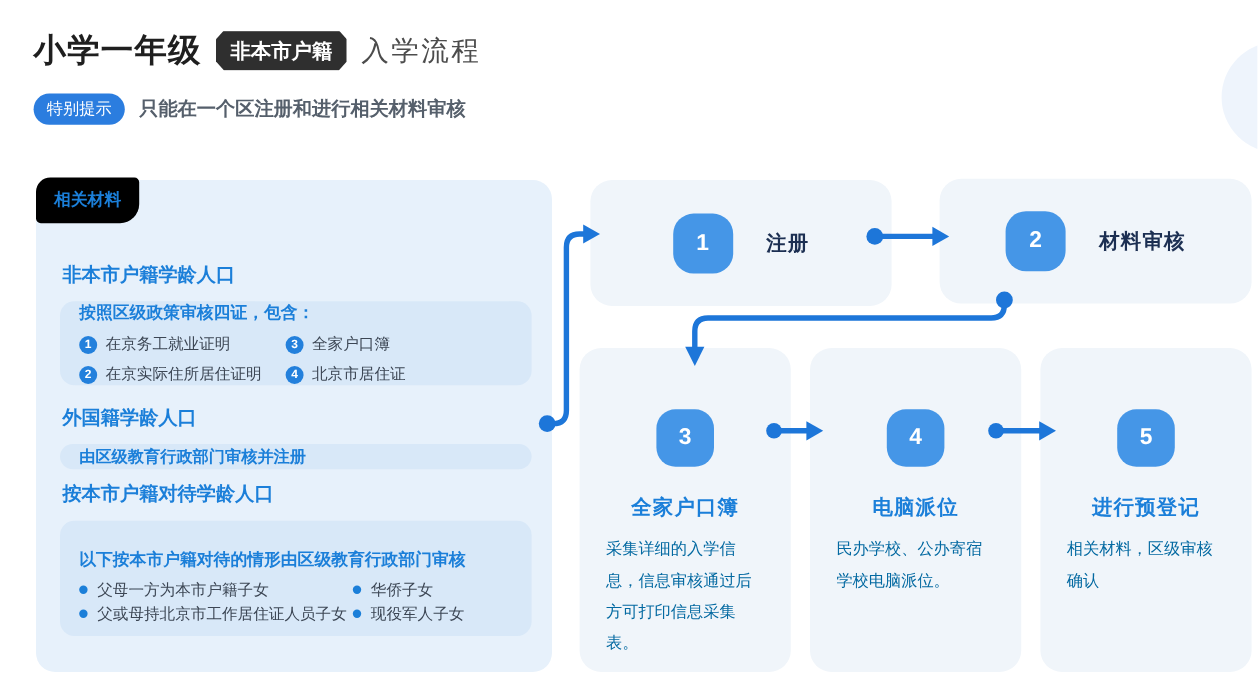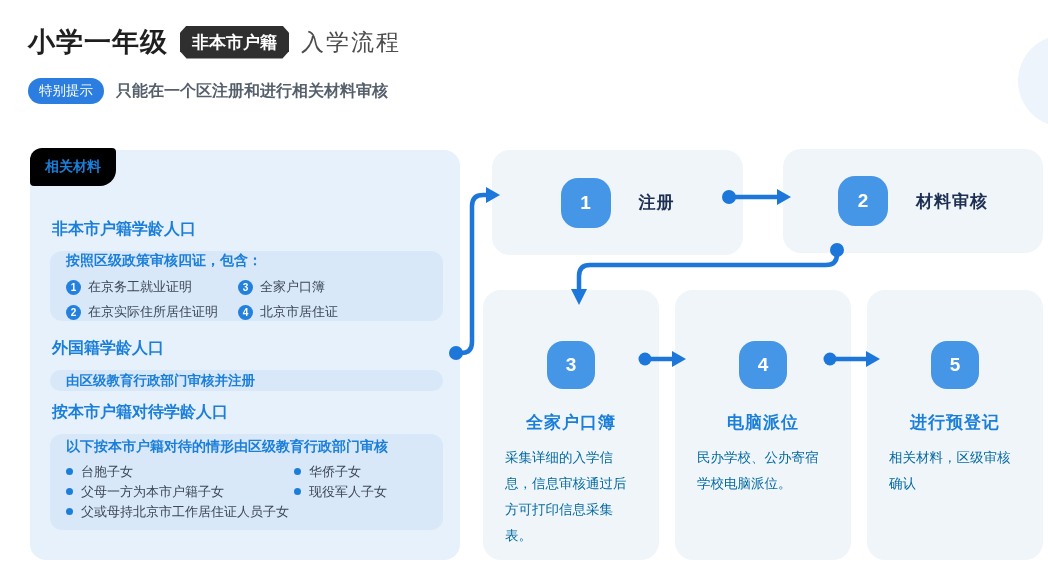--- a/index.html
+++ b/index.html
@@ -29,21 +29,21 @@
   .sec-heading.mt2{margin-top:11px;}
   .inner-card{background:#d8e8f8;border-radius:12px;padding:0 16px;}
   .inner-card .card-title{font-size:14px;font-weight:bold;color:#1b7fd9;line-height:18px;}
   .cert-grid{display:grid;grid-template-columns:172px 1fr;grid-auto-flow:column;grid-template-rows:repeat(2,1fr);
     margin-top:9px;row-gap:7px;}
   .cert-item{display:flex;align-items:center;gap:7px;font-size:13px;color:#3c4654;}
   .num-dot{width:15px;height:15px;border-radius:50%;background:#2380dc;color:#fff;font-size:10px;font-weight:bold;
     display:flex;align-items:center;justify-content:center;flex:0 0 15px;}
   .inner-card.slim{padding:2px 16px;}
   .slim-text{font-size:13.5px;font-weight:bold;color:#1b7fd9;line-height:17px;}
-  .inner-card.tall{padding:3px 16px 8px;}
+  .inner-card.tall{padding:23px 16px 8px;}
   .bullet-cols{display:flex;margin-top:7px;}
   .bullet-col{list-style:none;margin:0;padding:0;}
   .bullet-col.left{width:228px;}
   .bullet-col li{display:flex;align-items:center;gap:8px;font-size:13px;color:#3c4654;line-height:19px;margin-bottom:1px;}
   .b-dot{width:7px;height:7px;border-radius:50%;background:#1b7fd9;flex:0 0 7px;}
 
   
   .flow-card{position:absolute;background:#f0f5fa;border-radius:18px;}
   .fc-top{display:flex;align-items:center;justify-content:center;gap:28px;height:100%;}
   .step-badge{width:50px;height:50px;border-radius:17px;background:#4596e7;color:#fff;font-size:19px;font-weight:bold;
@@ -103,24 +103,20 @@
       <div class="sec-heading mt1">外国籍学龄人口</div>
       <div class="inner-card slim">
         <div class="slim-text">由区级教育行政部门审核并注册</div>
       </div>
 
       <div class="sec-heading mt2">按本市户籍对待学龄人口</div>
       <div class="inner-card tall">
         <div class="card-title">以下按本市户籍对待的情形由区级教育行政部门审核</div>
         <div class="bullet-cols">
           <ul class="bullet-col left">
-            <li>
-                <span class="b-dot"></span>
-                <span>台胞子女</span>
-              </li>
             <li>
                 <span class="b-dot"></span>
                 <span>父母一方为本市户籍子女</span>
               </li>
             <li>
                 <span class="b-dot"></span>
                 <span>父或母持北京市工作居住证人员子女</span>
               </li>
           </ul>
           <ul class="bullet-col">

